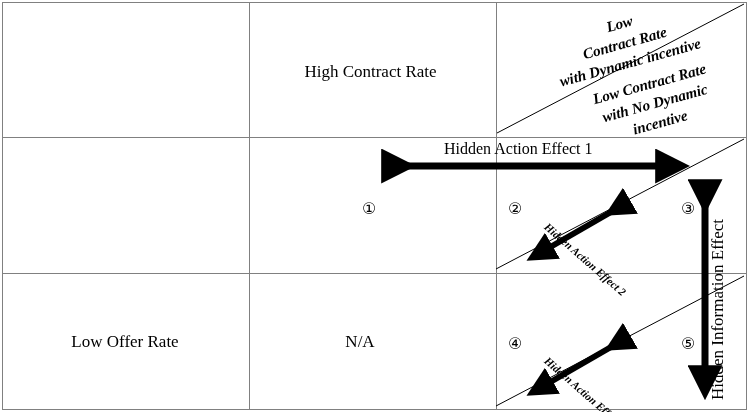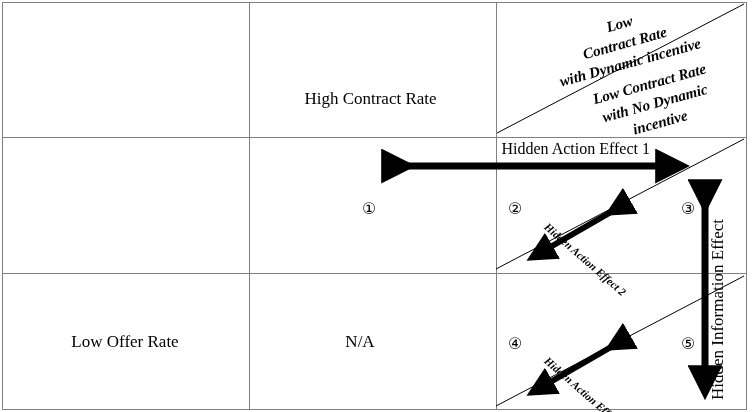--- a/index.html
+++ b/index.html
@@ -15,42 +15,42 @@
   .hline{position:absolute;left:0;right:0;height:0;border-top:1px solid #808080;}
 
   .v1{left:246px;}
   .v2{left:493px;}
   .h1{top:134px;}
   .h2{top:270px;}
 
   
   .cell{position:absolute;text-align:center;font-size:17px;line-height:1.2;}
 
-  .c-high-contract{left:248px;top:62px;width:245px;margin-top:27px;}
+  .c-high-contract{left:248px;top:62px;width:245px;}
   .c-high-offer{left:4px;top:198px;width:242px;}
   .c-low-offer{left:4px;top:332px;width:242px;}
   .c-na{left:320px;top:332px;width:80px;}
 
   .circ{position:absolute;font-size:16px;font-family:"DejaVu Sans",sans-serif;line-height:1;}
   .n1{left:362px;top:201px;}
   .n2{left:508px;top:201px;}
   .n3{left:681px;top:201px;}
   .n4{left:508px;top:336px;}
   .n5{left:681px;top:336px;}
 
   
   .hdr-lbl{position:absolute;font-size:15px;font-weight:bold;font-style:italic;
            line-height:1.32;text-align:center;white-space:pre-line;
            transform-origin:50% 50%;}
   .hdr-a{left:520px;top:14px;width:210px;transform:rotate(-15.5deg);}
   .hdr-b{left:560px;top:74px;width:190px;transform:rotate(-15.5deg);}
 
   
-  .arrow-lbl1{position:absolute;left:430px;top:140px;width:220px;
-              text-align:right;font-size:16px;}
+  .arrow-lbl1{position:absolute;left:444px;top:140px;width:220px;
+              text-align:left;font-size:16px;}
 
   .diag-lbl{position:absolute;font-size:11px;font-weight:bold;font-style:italic;
             white-space:nowrap;transform-origin:0 50%;}
   .dl-top{left:546px;top:219px;transform:rotate(41deg);}
   .dl-bot{left:546px;top:353px;transform:rotate(41deg);}
 
   .vert-lbl{position:absolute;left:708px;top:180px;height:220px;width:22px;
             font-size:17px;writing-mode:vertical-rl;text-orientation:mixed;
             transform:rotate(180deg);white-space:nowrap;}
 

